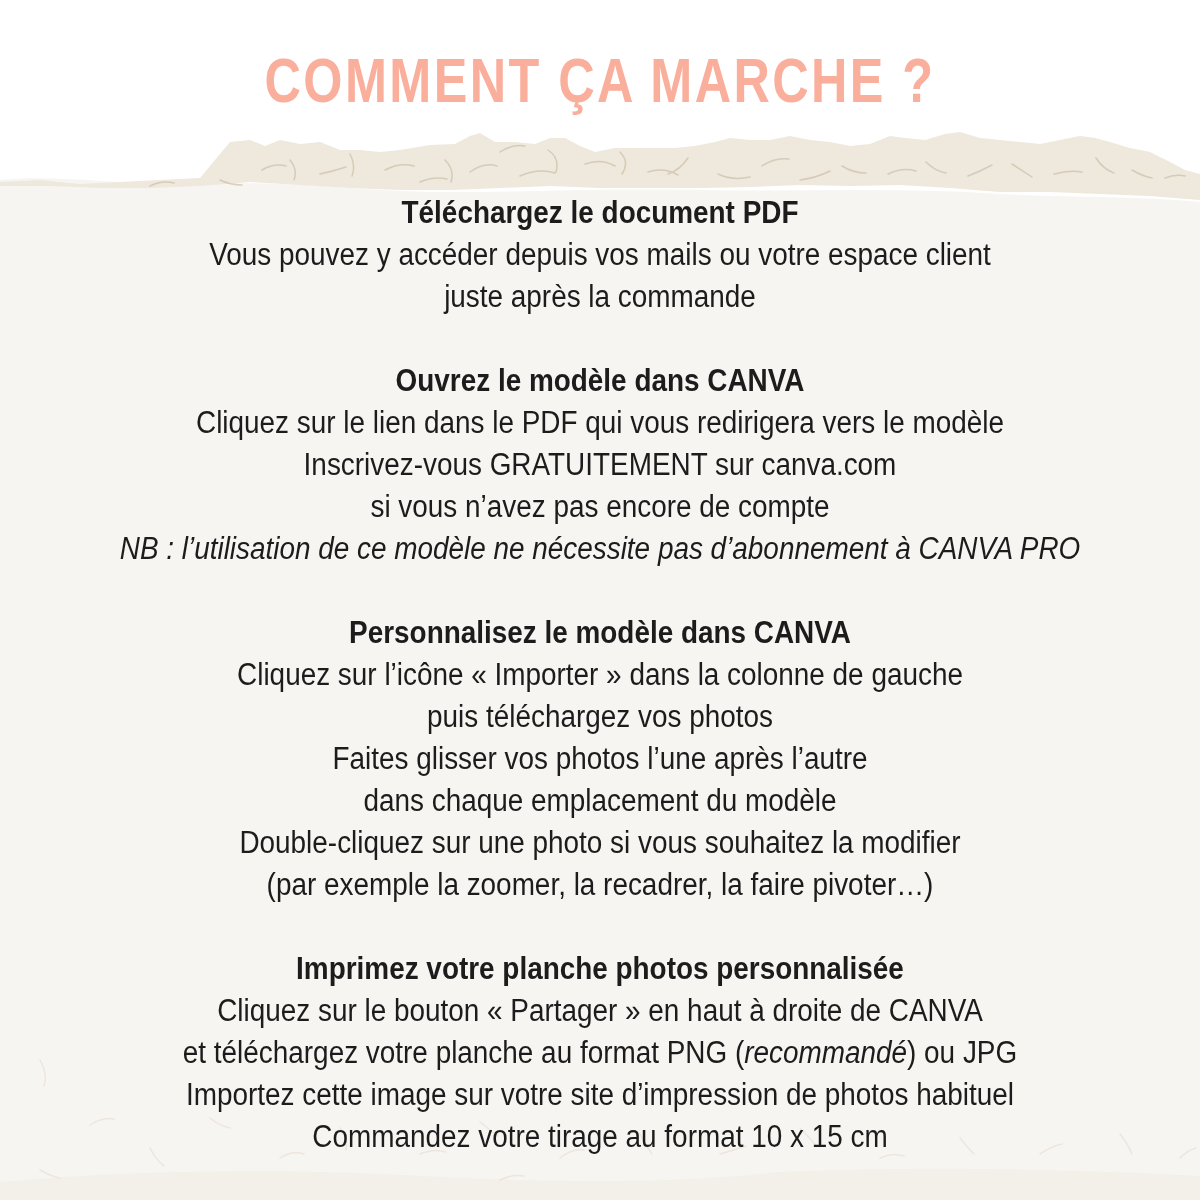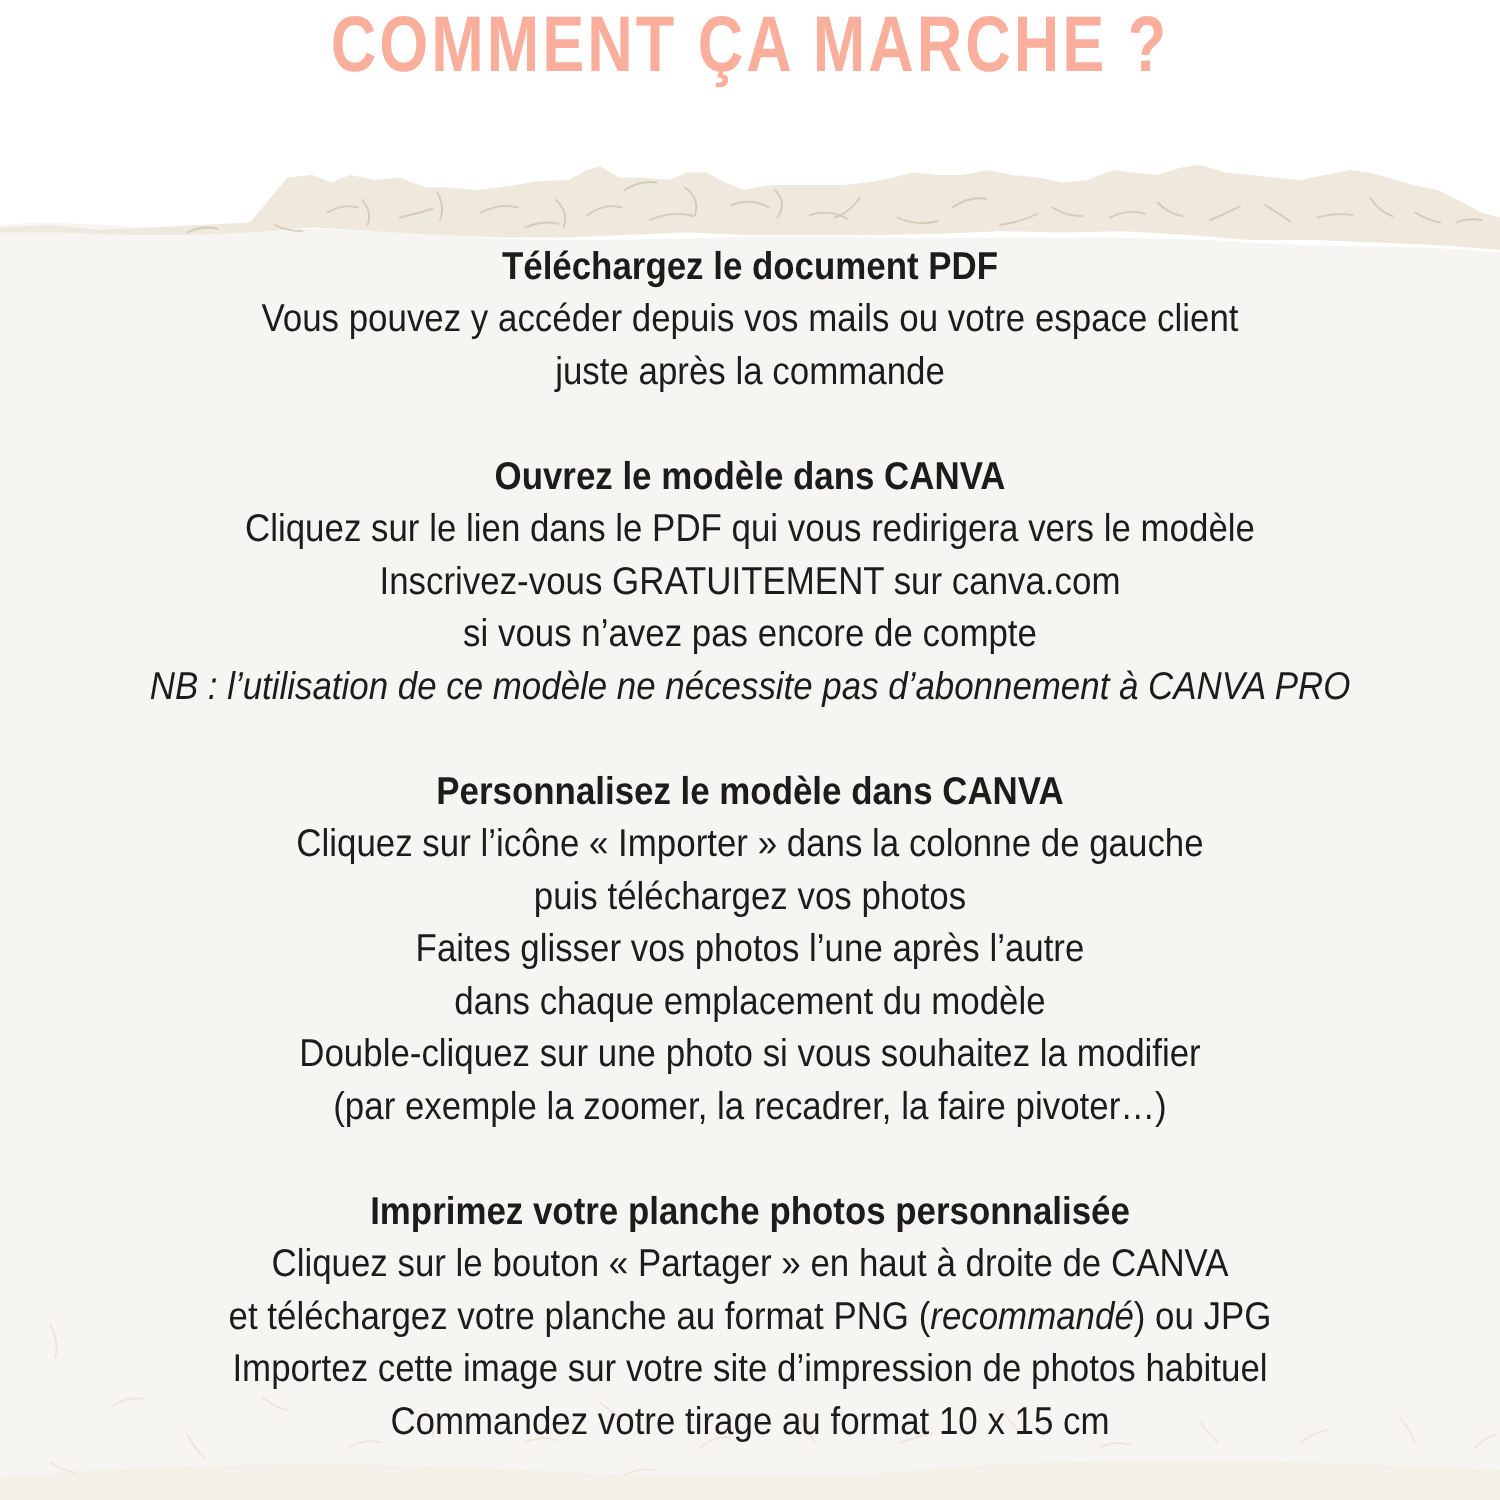--- a/index.html
+++ b/index.html
@@ -15,21 +15,21 @@
     overflow:hidden;
     color:var(--text);
   }
   .lower-bg{
     position:absolute;left:0;top:205px;width:1200px;bottom:0;
     background:var(--bottom-bg);
     z-index:0;
   }
   header{
     position:absolute;top:0;left:0;width:1200px;
-    text-align:center;z-index:3;
+    padding-top:44px;text-align:center;z-index:3;
   }
   h1{
     font-size:63px;font-weight:700;letter-spacing:3px;
     color:var(--title);
     transform:scaleX(0.80);transform-origin:50% 50%;
     white-space:nowrap;
   }
   .torn-svg{
     position:absolute;top:130px;left:0;width:1200px;height:90px;z-index:1;
     display:block;

